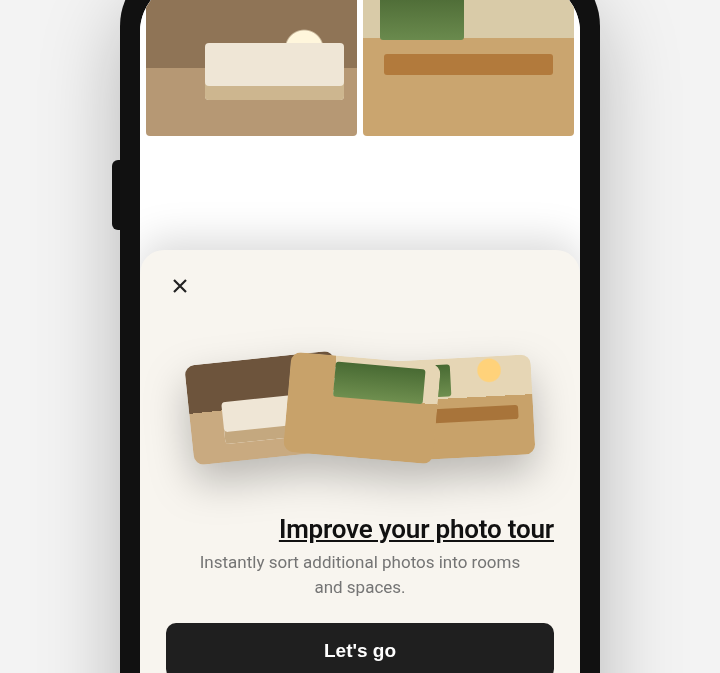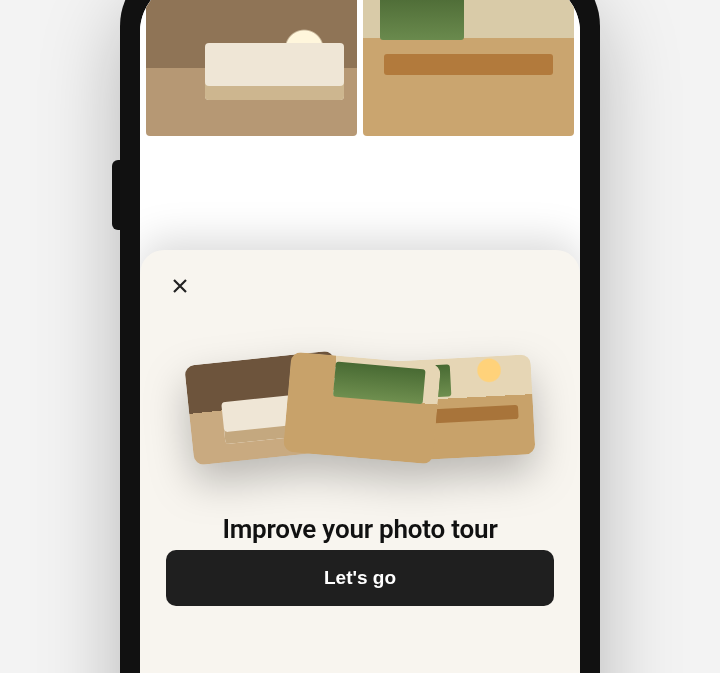--- a/index.html
+++ b/index.html
@@ -165,26 +165,27 @@
     background:linear-gradient(#486a33,#6f8f4f);
     border-radius:3px;
   }
   .card.c3::after{
     content:"";position:absolute;
     left:10%;right:10%;top:50%;height:14%;
     background:#a8743a;border-radius:3px;
   }
 
   .title{
-    text-align:center;
+    text-align:right;
     font-size:26px;
     font-weight:600;
     color:#111;
     margin:6px 0 6px;
     letter-spacing:-.2px;
+    text-decoration:underline;
   }
   .subtitle{
     text-align:center;
     font-size:17px;
     line-height:1.45;
     color:#757575;
     margin:0 22px 24px;
   }
 
   .primary-btn{
@@ -220,19 +221,20 @@
       </div>
 
       <div class="collage">
         <div class="card c1"></div>
         <div class="card c2"></div>
         <div class="card c3"></div>
       </div>
 
       <div class="title">Improve your photo tour</div>
 
+      <div class="subtitle">Instantly sort additional photos into rooms and spaces.</div>
 
       <button class="primary-btn">Let's go</button>
 
     </div>
 
   </div>
 </div>
 
 </body></html>

